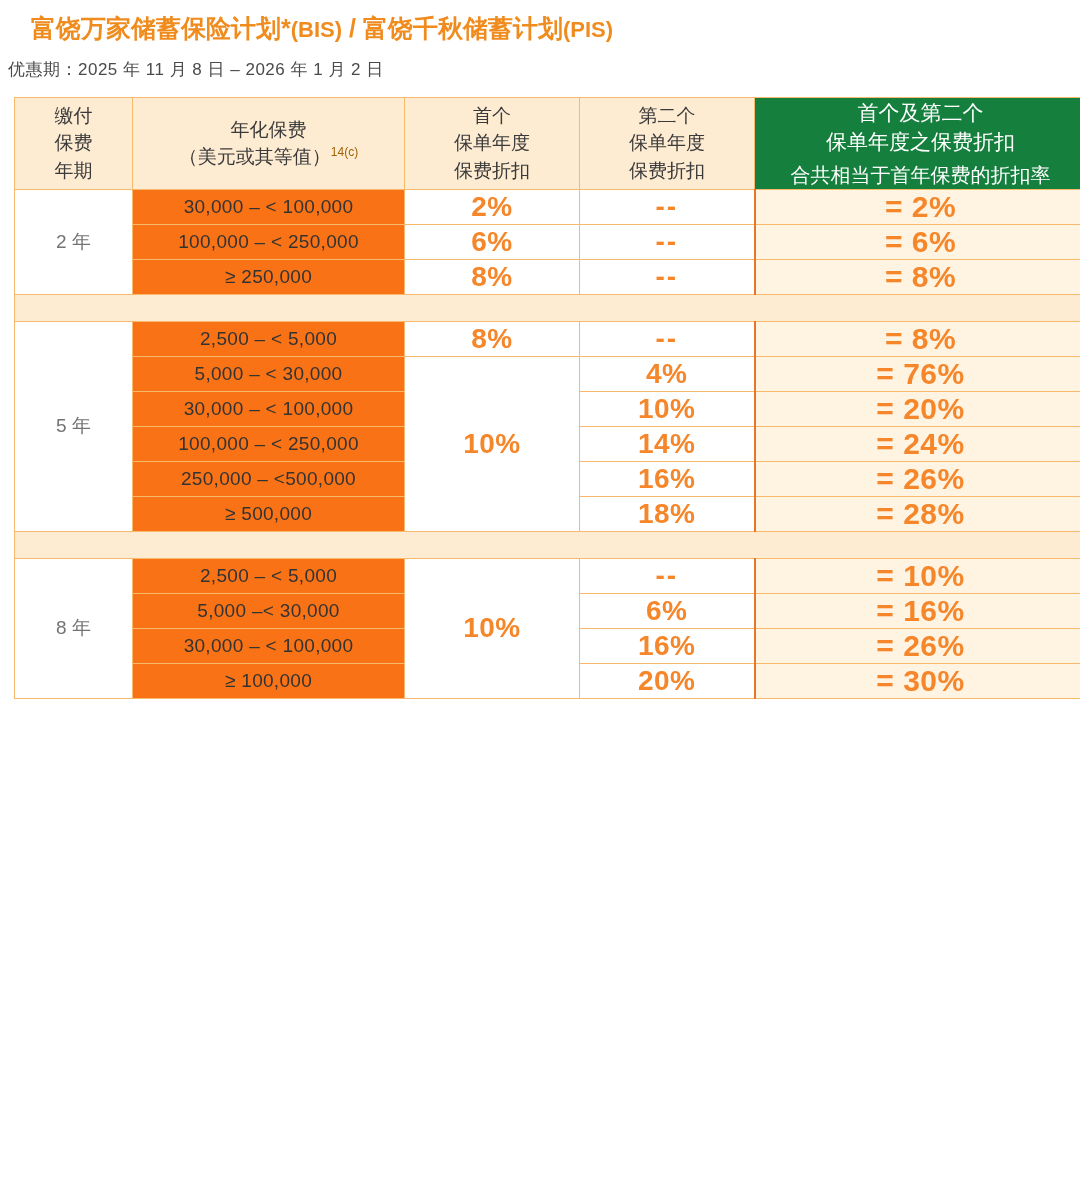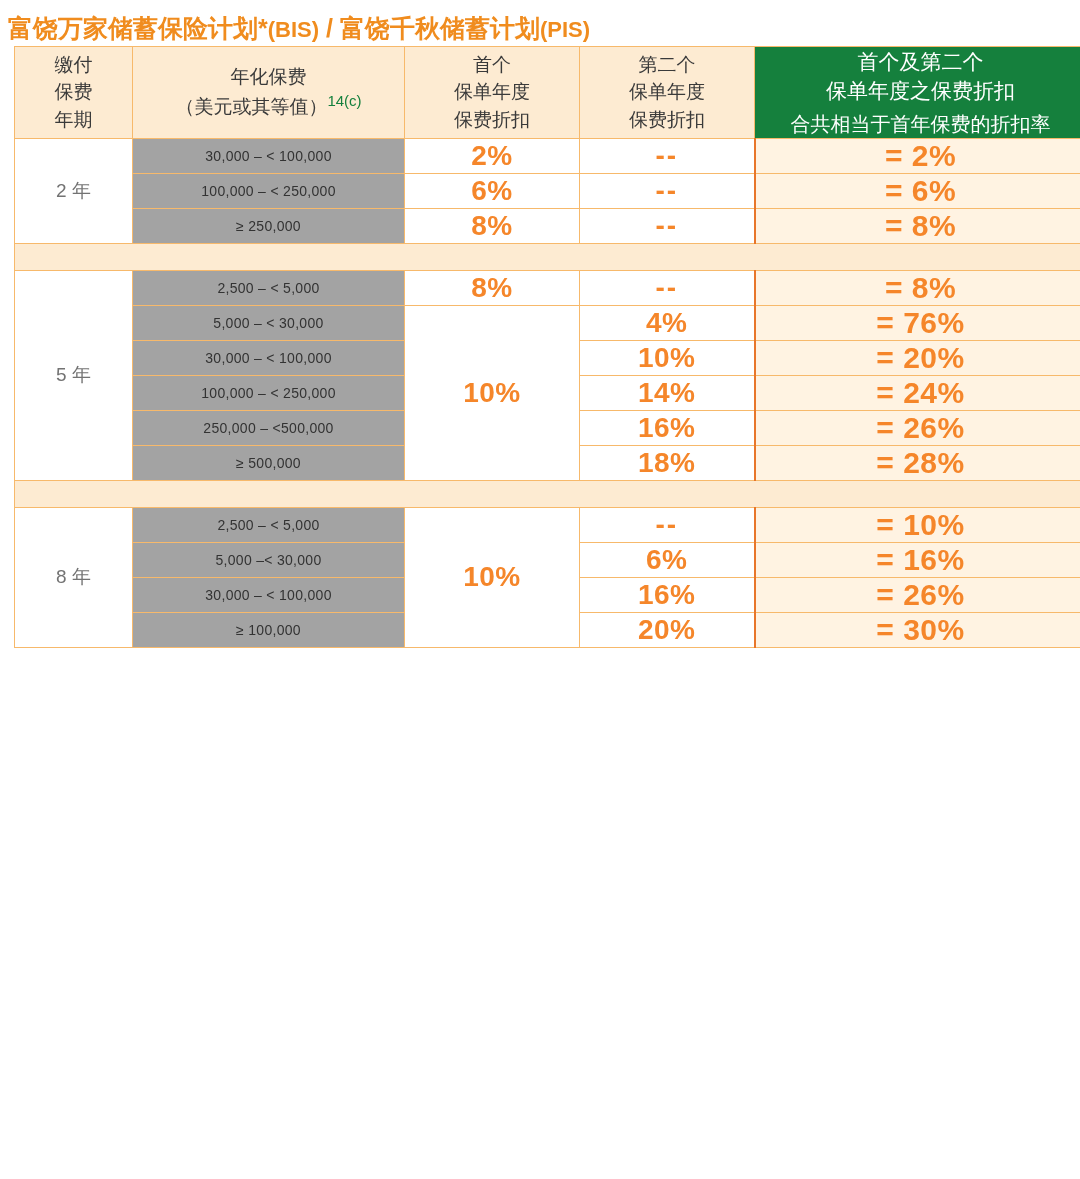--- a/index.html
+++ b/index.html
@@ -19,20 +19,21 @@
     padding: 0;
     box-sizing: border-box;
   }
   .title {
     font-size: 25px;
     font-weight: bold;
     color: #F08C1E;
     letter-spacing: 0px;
     padding: 12px 0 0 8px;
     line-height: 1.35;
+    margin-left: 23px;
   }
   .title .paren {
     font-size: 22px;
   }
   .subtitle {
     font-size: 17px;
     color: #4a4a4a;
     padding: 12px 0 16px 8px;
     letter-spacing: 0.5px;
   }
@@ -65,42 +66,42 @@
     font-size: 21px;
     line-height: 1.4;
   }
   thead th.accent .sub {
     display: block;
     font-size: 20px;
     margin-top: 4px;
     color: #ffffff;
   }
   thead th .sup {
-    font-size: 15px;
+    font-size: 12px;
     vertical-align: super;
-    color: #15803d;
+    color: #a16207;
   }
 
   
   col.c-term  { width: 118px; }
   col.c-prem  { width: 272px; }
   col.c-y1    { width: 175px; }
   col.c-y2    { width: 175px; }
   col.c-tot   { width: 332px; }
 
   
   td.term {
     font-size: 19px;
     color: #737373;
     background: #ffffff;
   }
   td.premium {
-    font-size: 14px;
+    font-size: 19px;
     color: #333;
-    background: #a3a3a3;
+    background: #f97316;
     padding: 18px 8px;
     letter-spacing: 0.3px;
   }
   td.pct {
     font-size: 28px;
     font-weight: bold;
     color: #F5862A;
     background: #ffffff;
     letter-spacing: 0.5px;
   }
@@ -131,20 +132,21 @@
 </style>
 </head>
 <body>
 
 <div class="page">
 
   <div class="title">
     <span>富饶万家储蓄保险计划*</span><span class="paren">(BIS)</span><span> / </span><span>富饶千秋储蓄计划</span><span class="paren">(PIS)</span>
   </div>
 
+  <div class="subtitle">优惠期：2025 年 11 月 8 日 – 2026 年 1 月 2 日</div>
 
   <table class="rate-table">
     <colgroup>
       <col class="c-term">
       <col class="c-prem">
       <col class="c-y1">
       <col class="c-y2">
       <col class="c-tot">
     </colgroup>
     <thead>

